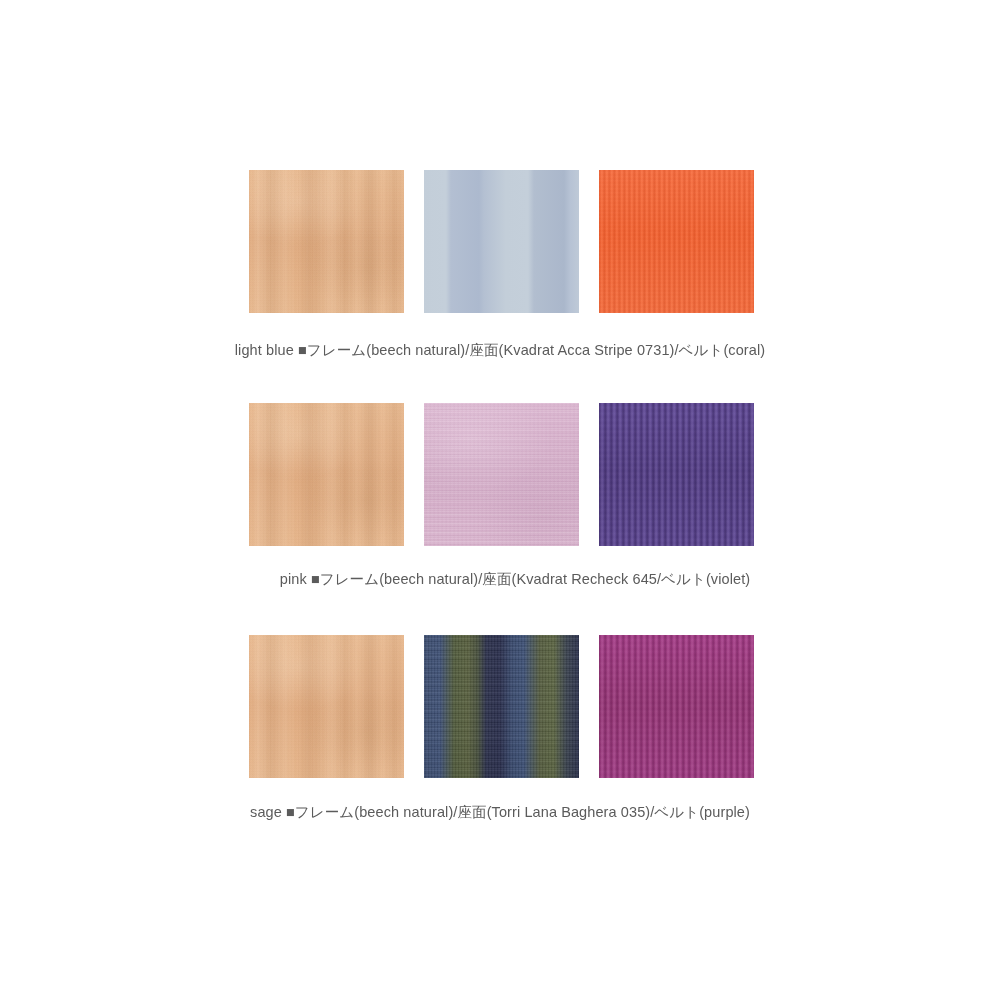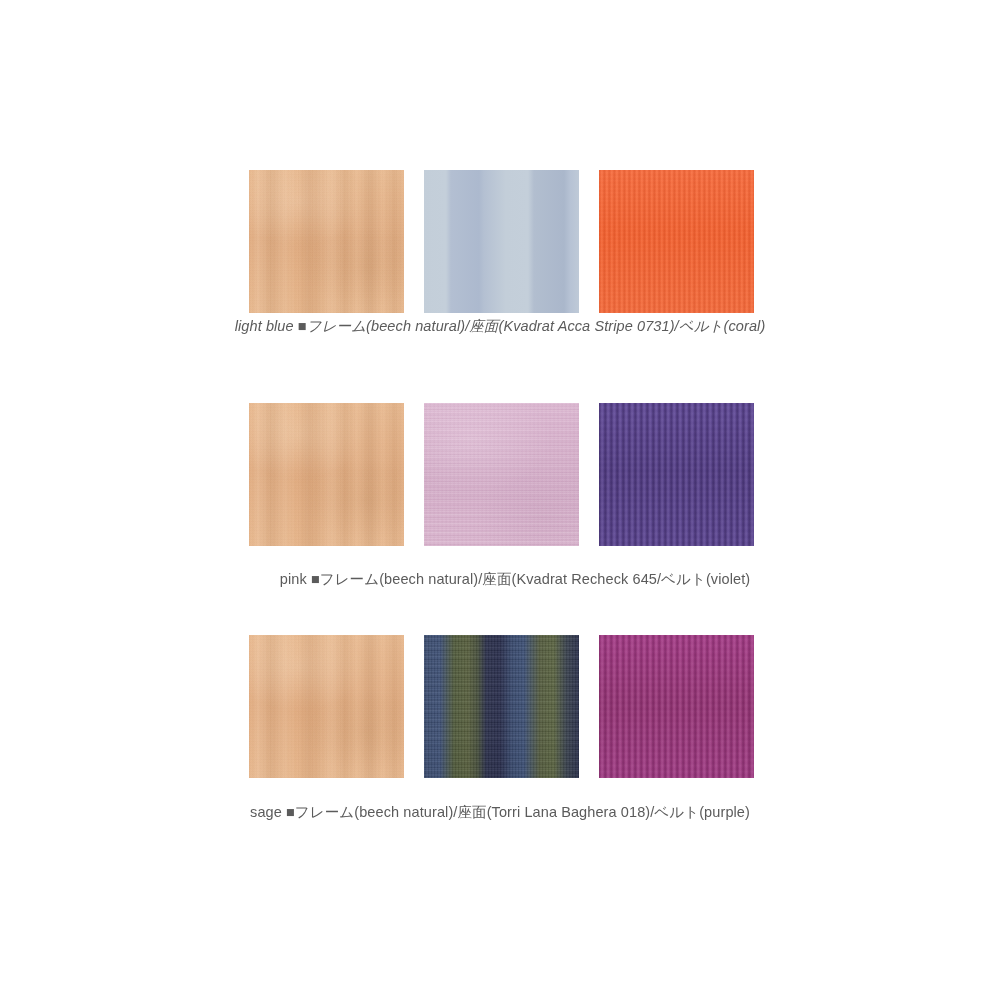--- a/index.html
+++ b/index.html
@@ -58,21 +58,21 @@
     color: #5b5b5b;
     letter-spacing: 0.1px;
     white-space: nowrap;
   }
 
   
   #variant-row-1 { top: 170px; }
   #variant-row-2 { top: 403px; }
   #variant-row-3 { top: 635px; }
 
-  #variant-caption-1 { top: 316px; font-style: italic; }
+  #variant-caption-1 { top: 340px; }
   #variant-caption-2 { top: 569px; margin-left: 15px; }
   #variant-caption-3 { top: 802px; }
 
   
 
   
   .tex-beech {
     background-color: #e3b086;
     background-image:
       linear-gradient(90deg,
@@ -269,15 +269,15 @@
                         rgba(195,130,178,0.12) 4.2px,
                         rgba(70,14,55,0.26) 6px),
                       repeating-linear-gradient(0deg,
                         rgba(255,255,255,0.03) 0px,
                         rgba(60,10,46,0.05) 3px,
                         rgba(255,255,255,0.02) 6px),
                       linear-gradient(180deg,#a63d88 0%,#963676 48%,#9f3b83 100%);"></div>
       </div>
     </div>
   </div>
-  <div class="variant-caption" id="variant-caption-3">sage ■フレーム(beech natural)/座面(Torri Lana Baghera 018)/ベルト(purple)</div>
+  <div class="variant-caption" id="variant-caption-3">sage ■フレーム(beech natural)/座面(Torri Lana Baghera 035)/ベルト(purple)</div>
 
 </div>
 
 </body></html>

